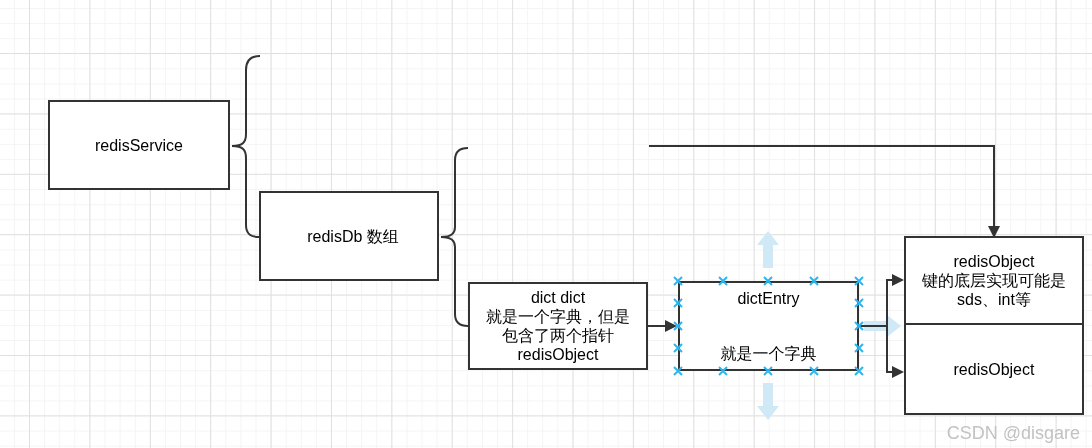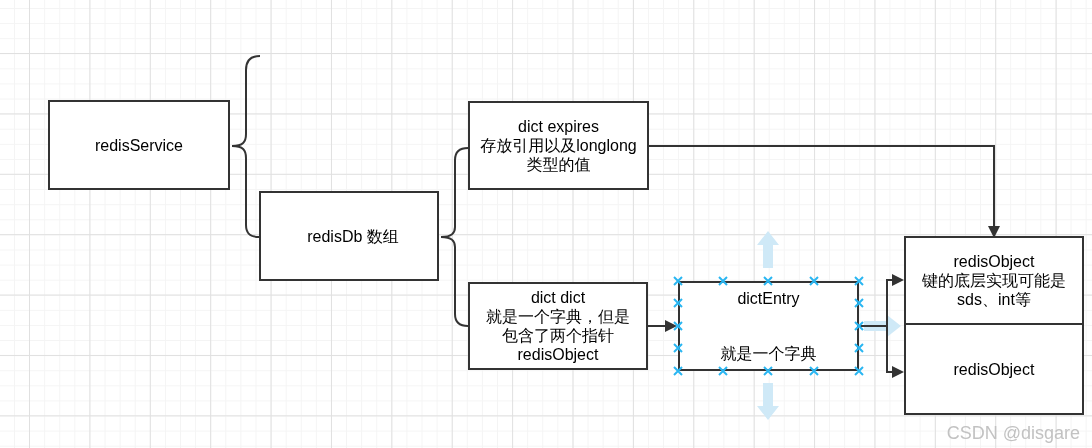--- a/index.html
+++ b/index.html
@@ -52,25 +52,20 @@
 <div id="canvas">
 
   <div class="node" style="left:48px;top:100px;width:182px;height:90px;align-items:center;">
     <div class="ln">redisService</div>
   </div>
 
   <div class="node" style="left:259px;top:191px;width:180px;height:90px;padding-left:8px;">
     <div class="ln">redisDb 数组</div>
   </div>
 
-  <div class="node" style="left:468px;top:101px;width:181px;height:89px;">
-    <div class="ln">dict expires</div>
-    <div class="ln">存放引用以及longlong</div>
-    <div class="ln">类型的值</div>
-  </div>
 
   <div class="node" style="left:468px;top:282px;width:180px;height:88px;">
     <div class="ln">dict dict</div>
     <div class="ln">就是一个字典，但是</div>
     <div class="ln">包含了两个指针</div>
     <div class="ln">redisObject</div>
   </div>
 
   <div class="node" style="left:678px;top:281px;width:181px;height:90px;gap:36px;">
     <div class="ln">dictEntry</div>

